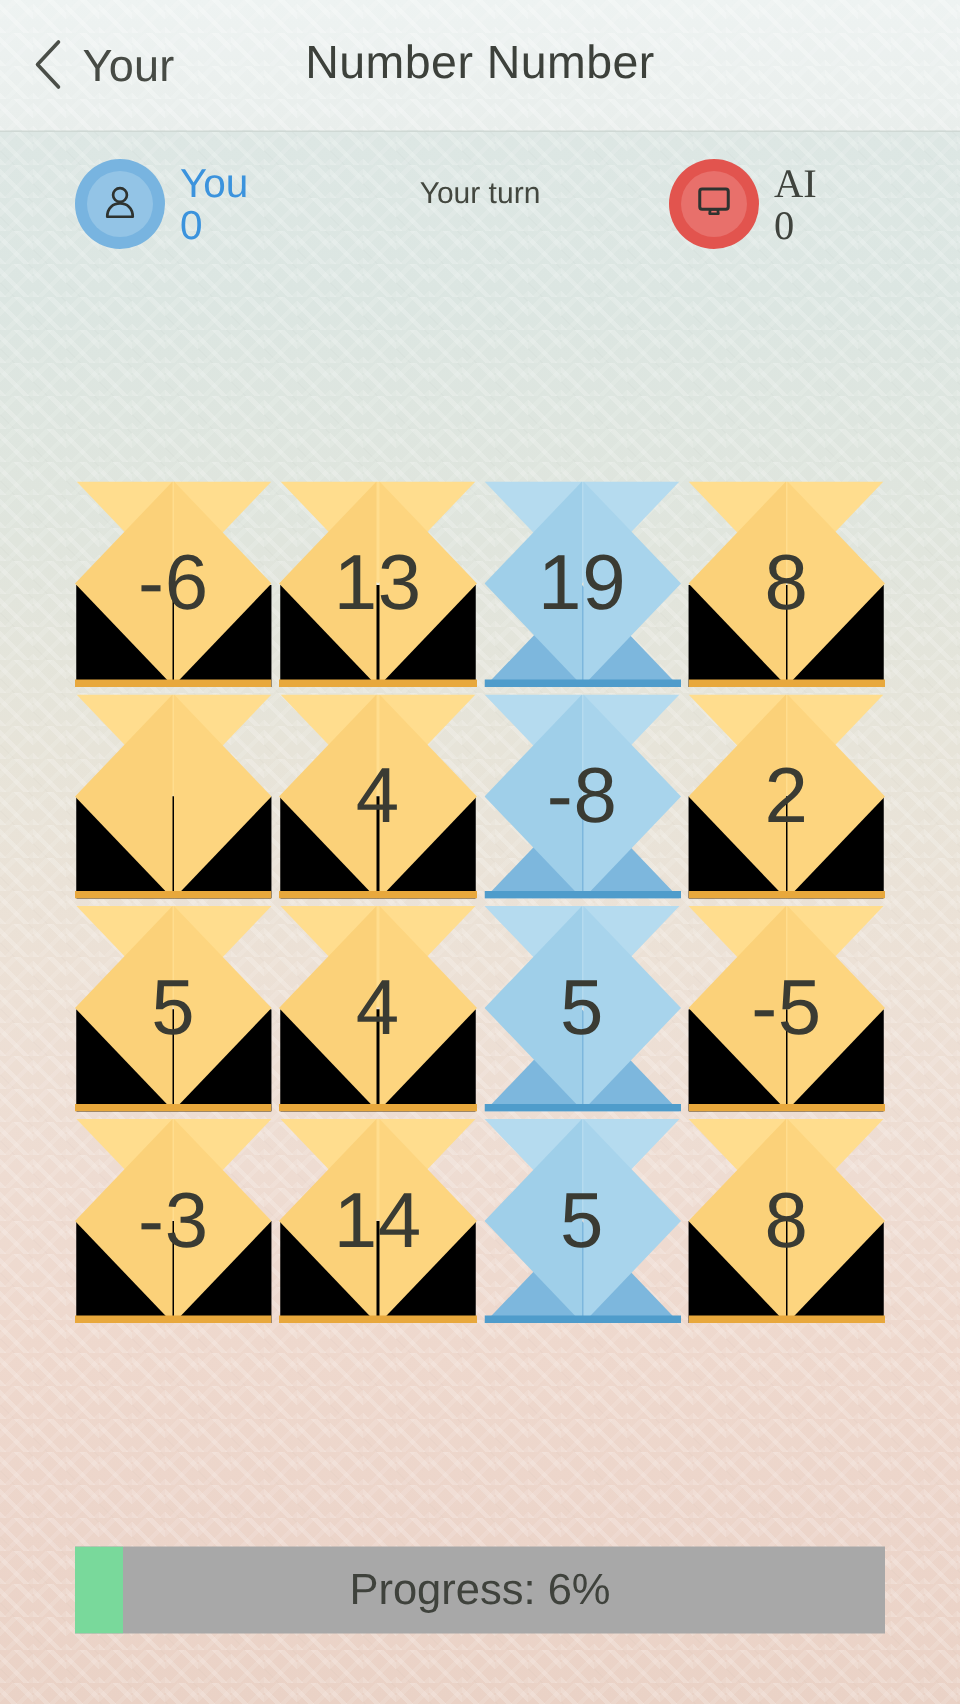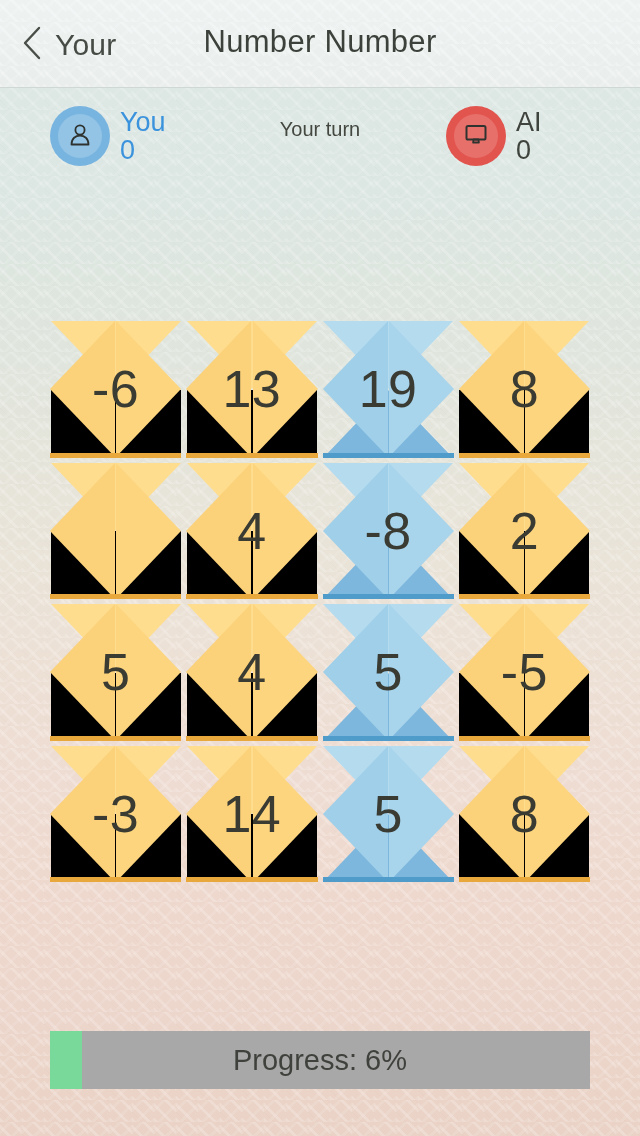--- a/index.html
+++ b/index.html
@@ -102,21 +102,21 @@
   }
   #avatar-you-outer { background:#78b4e0; }
   #avatar-you-inner { background:#93c4e6; }
   #avatar-ai-outer  { background:#e2544e; }
   #avatar-ai-inner  { background:#e8706b; }
 
   .player-text { display:flex; flex-direction:column; justify-content:center; line-height:1.05; }
   .player-name { font-size:27px; }
   .player-score { font-size:27px; }
   #you-name, #you-score { color:#3b93dd; }
-  #ai-name, #ai-score   { color:#3f433d; }
+  #ai-name, #ai-score   { color:#3f433d;font-family:Liberation Serif, serif; }
 
   #turn-indicator {
     position:absolute; left:0; top:30px; width:640px;
     text-align:center;
     font-size:20px; color:#43473f;
   }
 
   
   #grid {
     position:absolute; left:50px; top:321px;

